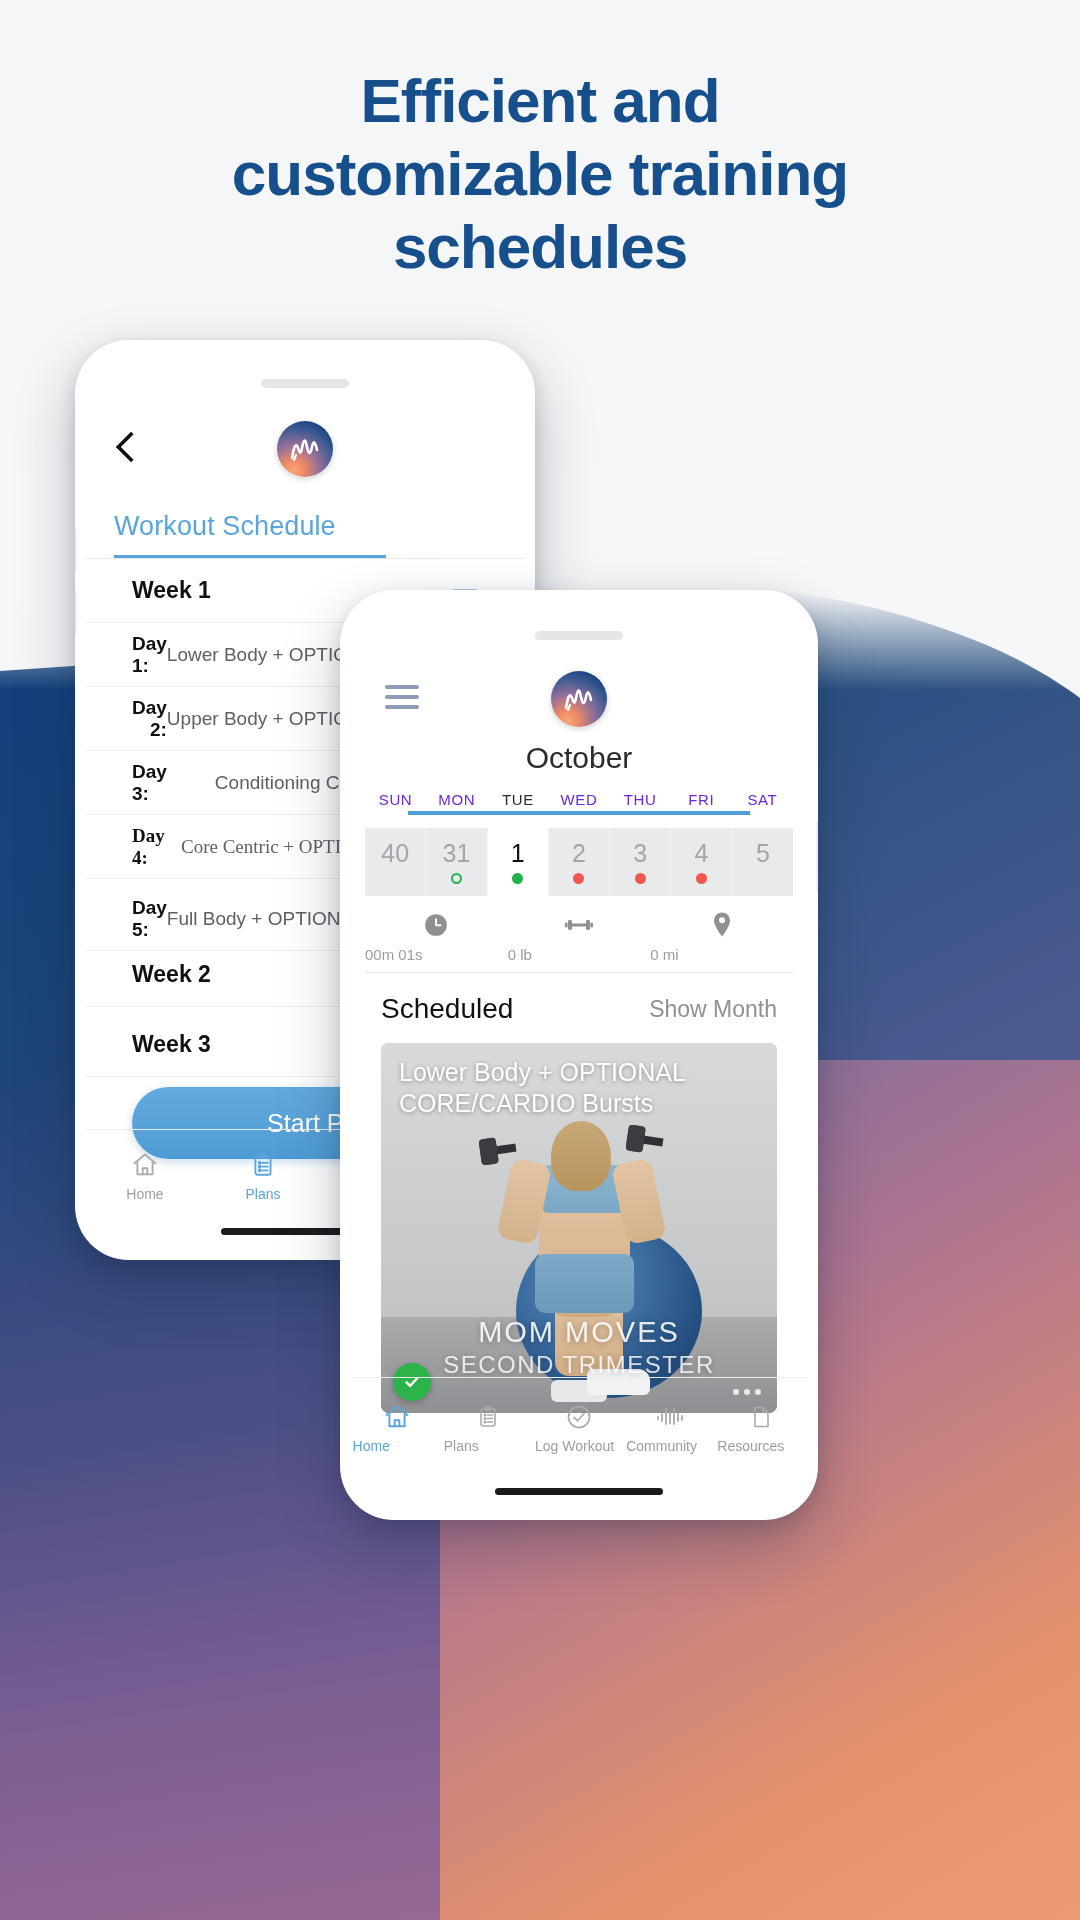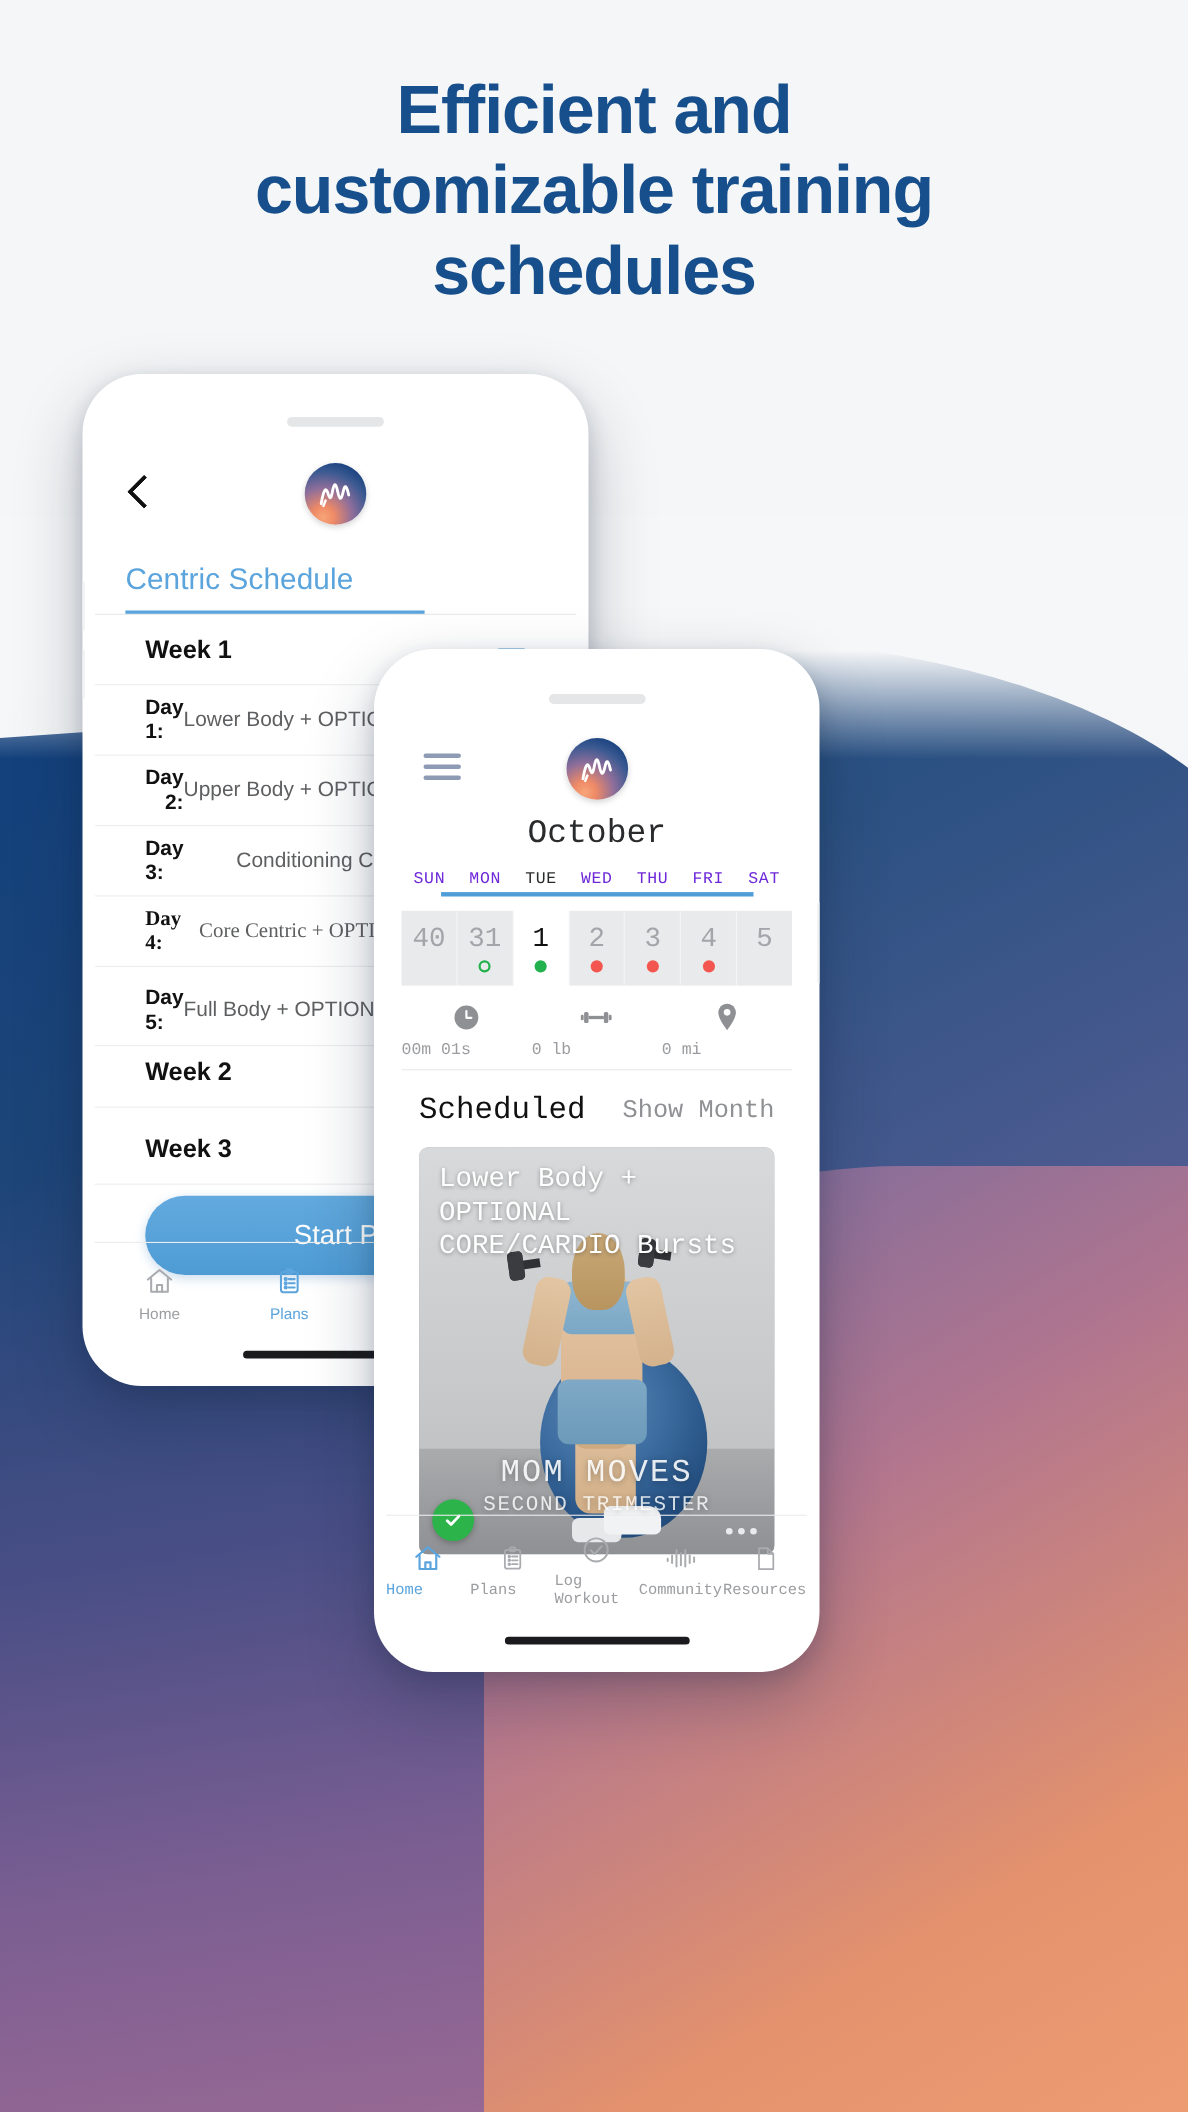--- a/index.html
+++ b/index.html
@@ -129,21 +129,21 @@
     border-top: 1px solid #ececed;
     display:flex; align-items:center;
     padding-top: 6px;
   }
   .p1-nav .navitem { width: 118px; text-align:center; }
   .navitem .nav-ico { height: 30px; display:flex; align-items:center; justify-content:center; margin-bottom:6px; }
   .navitem .nav-lbl { font-size: 14px; color:#9b9da0; }
   .navitem.active .nav-lbl { color:#5ba4dc; }
 
   
-  #phone2 { left: 340px; top: 590px; width: 405px; height: 930px; z-index: 20; font-family: Liberation Mono, monospace; }
+  #phone2 { left: 340px; top: 590px; width: 478px; height: 930px; z-index: 20; }
   #phone2 .phone-inner { inset: 11px; border-radius: 44px; }
   #p2-screen { position:absolute; inset:0; background:#fff; }
 
   .p2-topbar { position:absolute; left:0; right:0; top: 58px; height: 80px; }
   .hamburger { position:absolute; left: 34px; top: 26px; width: 34px; }
   .hamburger span { display:block; height:4px; background:#8d9bb4; border-radius:2px; margin-bottom:6px; }
   .hamburger span:last-child { margin-bottom:0; }
 
   .p2-month {
     position:absolute; left:0; right:0; top: 140px;
@@ -190,21 +190,21 @@
   .card-photo { position:absolute; inset:0; }
   .card-title {
     position:absolute; left: 18px; right: 18px; top: 14px;
     color:#fff; font-size: 25px; line-height: 1.22; text-shadow: 0 1px 4px rgba(0,0,0,.35);
   }
   .card-brand {
     position:absolute; left:0; right:0; bottom: 34px; text-align:center;
     color: rgba(255,255,255,.88); font-size: 29px; letter-spacing: 2px;
     text-shadow: 0 1px 6px rgba(0,0,0,.3);
   }
-  .card-brand small { display:block; font-size: 19px; letter-spacing: 1.5px; opacity:.92; margin-top:2px; }
+  .card-brand small { display:block; font-size: 24px; letter-spacing: 1.5px; opacity:.92; margin-top:2px; }
   .card-check {
     position:absolute; left: 12px; bottom: 12px; width: 38px; height: 38px; border-radius:50%;
     background:#2cb34a; display:flex; align-items:center; justify-content:center;
     box-shadow: 0 2px 6px rgba(0,0,0,.25);
   }
   .card-dots { position:absolute; right: 16px; bottom: 18px; display:flex; gap:5px; }
   .card-dots i { width:6px; height:6px; border-radius:50%; background:#e9ebec; display:block; }
 
   .p2-nav {
     position:absolute; left:0; right:0; bottom: 40px; height: 92px;
@@ -270,21 +270,21 @@
         <div class="back-chevron"></div>
         <div class="logo" style="position:absolute; left:50%; transform:translateX(-50%); top:14px; width:56px; height:56px;">
           <svg width="34" height="30" viewBox="0 0 34 30" aria-hidden="true">
             <path d="M4 24 C6 12, 8 8, 10 14 C11.5 19, 12.5 21, 14 14 C15.5 6, 17 3, 19 13 C20.5 20, 22 22, 24 13 C25.5 6, 27 7, 29 16" fill="none" stroke="#ffffff" stroke-width="2.6" stroke-linecap="round" stroke-linejoin="round"></path>
             <path d="M6 26 L8 21" fill="none" stroke="#ffffff" stroke-width="2.2" stroke-linecap="round"></path>
           </svg>
         </div>
       </div>
 
       <div class="p1-tab">
-        <div class="p1-tab-label">Centric Schedule</div>
+        <div class="p1-tab-label">Workout Schedule</div>
         <div class="p1-tab-underline"></div>
       </div>
 
       <div class="row" style="top:208px;">
         <span class="row-week">Week 1</span>
         <span class="row-minus"></span>
       </div>
 
       <div class="row" style="top:272px;">
         <span class="row-day-label">Day 1:</span>

